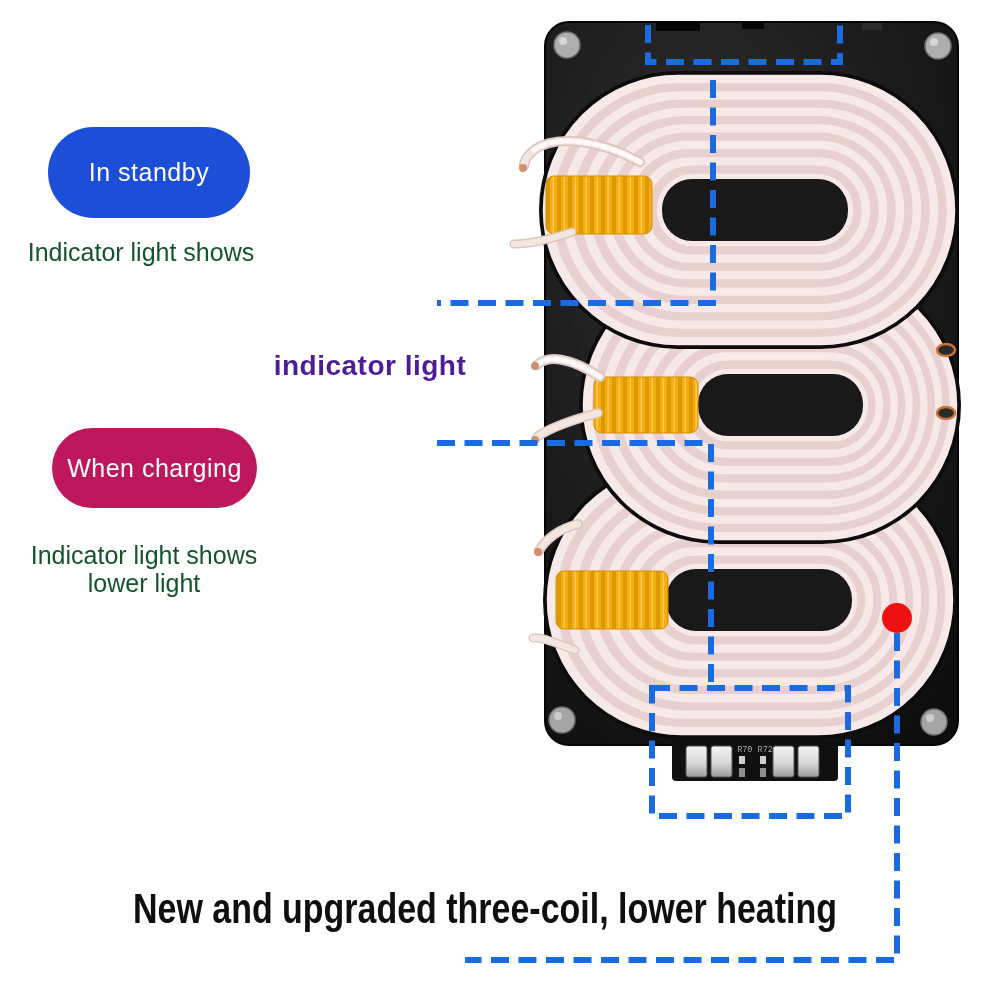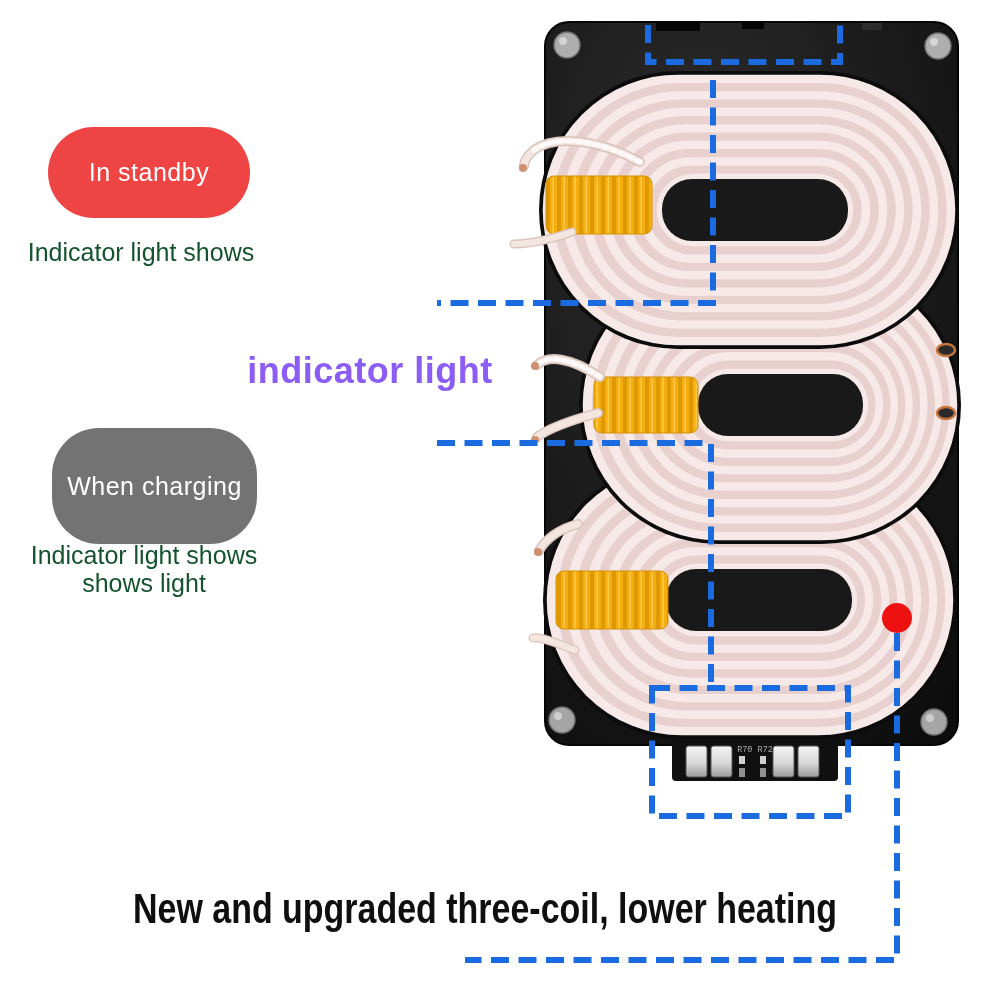--- a/index.html
+++ b/index.html
@@ -5,30 +5,30 @@
   html,body{margin:0;padding:0;background:#ffffff;}
   .canvas{
     position:relative;width:1000px;height:1000px;background:#ffffff;overflow:hidden;
     font-family:"Liberation Sans", sans-serif;
   }
   .abs{position:absolute;}
   .pill{
     display:flex;align-items:center;justify-content:center;
     color:#ffffff;font-size:25px;letter-spacing:.5px;
   }
-  .pill.red{left:48px;top:127px;width:202px;height:91px;border-radius:46px;background:#ef4444;text-align:right;}
-  .pill.green{left:52px;top:428px;width:205px;height:116px;border-radius:47px;background:#737373;}
+  .pill.red{left:48px;top:127px;width:202px;height:91px;border-radius:46px;background:#1d4ed8;text-align:right;}
+  .pill.green{left:52px;top:428px;width:205px;height:80px;border-radius:47px;background:#be185d;}
   .caption{
     color:#14532d;font-size:25px;line-height:28px;text-align:center;width:262px;
   }
   .caption.c1{left:10px;top:238px;}
   .caption.c2{left:13px;top:541px;}
   .indicator-label{
     left:130px;top:350px;width:480px;text-align:center;
-    color:#8b5cf6;font-size:36px;font-weight:bold;letter-spacing:.5px;
+    color:#4c1d95;font-size:28px;font-weight:bold;letter-spacing:.5px;
   }
   .headline{
     left:-30px;top:884px;width:1030px;text-align:center;
     color:#0f0f0f;font-size:43px;font-weight:bold;white-space:nowrap;
     transform:scaleX(0.79);transform-origin:center;
   }
   svg.art{position:absolute;left:0;top:0;}
 </style>
 </head>
 <body>
@@ -203,17 +203,17 @@
     <div>Indicator light shows</div>
   </div>
 
   <div class="abs indicator-label">indicator light</div>
 
   <div class="abs pill green">
     <span>When charging</span>
   </div>
   <div class="abs caption c2">
     <div>Indicator light shows</div>
-    <div>shows light</div>
+    <div>lower light</div>
   </div>
 
   <div class="abs headline">New and upgraded three-coil, lower heating</div>
 </div>
 
 </body></html>

